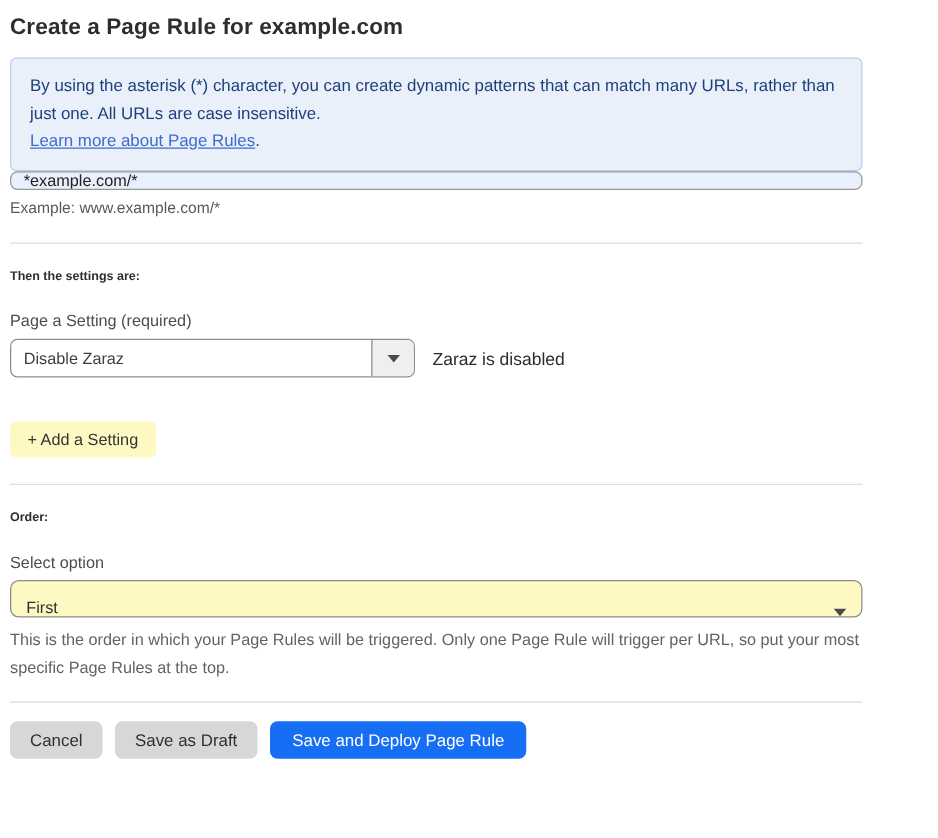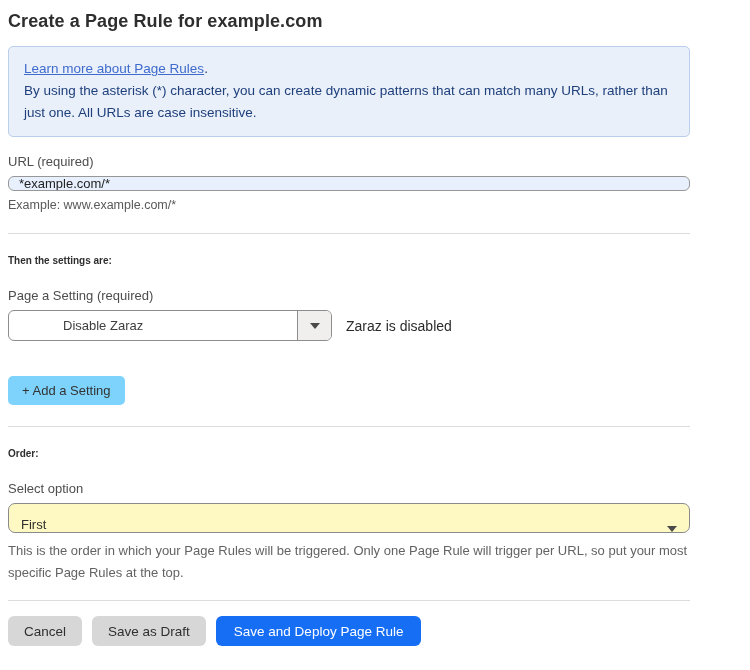--- a/index.html
+++ b/index.html
@@ -93,21 +93,20 @@
   .setting-select {
     display: flex;
     align-items: stretch;
     width: 324px;
     height: 31px;
     border: 1px solid #8d8d8d;
     border-radius: 6px;
     background: #ffffff;
     overflow: hidden;
     cursor: pointer;
-    padding-left: 44px;
   }
   .setting-select-value {
     flex: 1;
     display: flex;
     align-items: center;
     padding-left: 10px;
     font-size: 13px;
     color: #3f3f3f;
   }
   .setting-select-button {
@@ -125,21 +124,21 @@
     border-top: 6px solid #4a4a4a;
   }
   .setting-status {
     font-size: 14px;
     color: #2b2b2b;
     margin-left: 14px;
   }
   .add-setting-button {
     display: inline-block;
     margin-top: 35px;
-    background: #7dd3fc;
+    background: #fef9c3;
     border: none;
     border-radius: 5px;
     padding: 7px 14px;
     font-family: "Liberation Sans", "DejaVu Sans", sans-serif;
     font-size: 13px;
     color: #333333;
     cursor: pointer;
   }
   
   .order-select {
@@ -197,25 +196,24 @@
   }
 </style>
 </head>
 <body>
 
 <div class="container">
 
   <div class="page-title">Create a Page Rule for example.com</div>
 
   <div class="info-box">
+    <div>By using the asterisk (*) character, you can create dynamic patterns that can match many URLs, rather than just one. All URLs are case insensitive.</div>
     <div><span class="info-link">Learn more about Page Rules</span><span class="info-link-suffix">.</span></div>
-    <div>By using the asterisk (*) character, you can create dynamic patterns that can match many URLs, rather than just one. All URLs are case insensitive.</div>
-  </div>
-
-  <div class="field-label">URL (required)</div>
+  </div>
+
   <input type="text" class="url-input" value="*example.com/*" style="">
   <div class="helper-text">Example: www.example.com/*</div>
 
   <hr class="divider">
 
   <div class="section-heading">Then the settings are:</div>
 
   <div class="sub-label">Page a Setting (required)</div>
   <div class="setting-row">
     <div class="setting-select">

